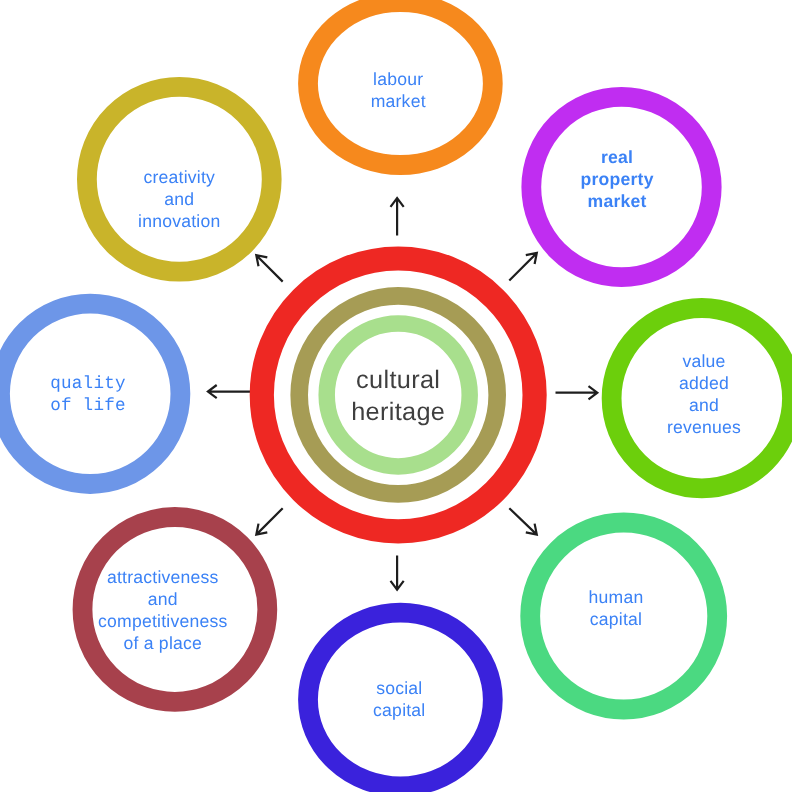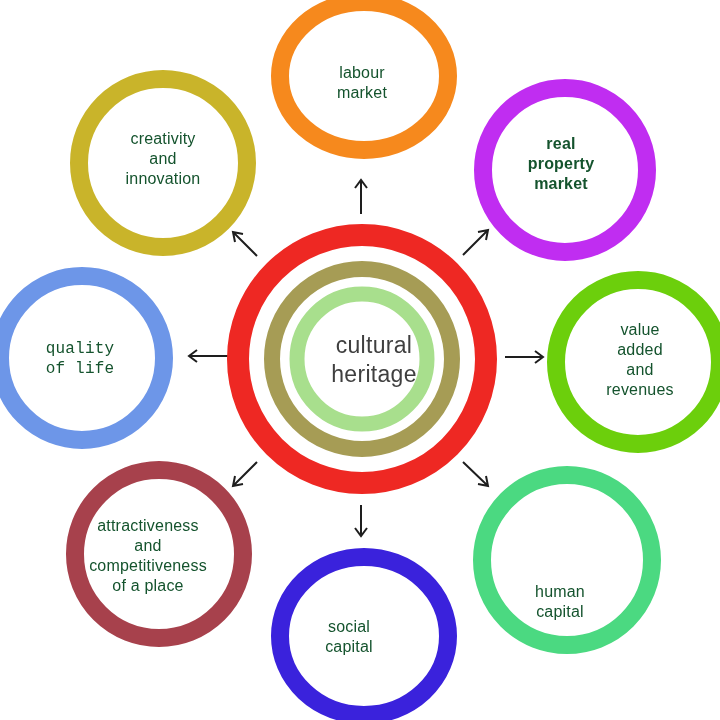--- a/index.html
+++ b/index.html
@@ -23,21 +23,21 @@
     height: 720px;
   }
   .node-label {
     position: absolute;
     transform: translate(-50%, -50%);
     white-space: pre-line;
     text-align: center;
     font-size: 16px;
     line-height: 20px;
     letter-spacing: 0.2px;
-    color: #14532d;
+    color: #3b82f6;
   }
   .hub-label {
     position: absolute;
     transform: translate(-50%, -50%);
     white-space: pre-line;
     text-align: center;
     font-size: 23px;
     line-height: 29px;
     letter-spacing: 0.3px;
     color: #3f3f3f;
@@ -75,45 +75,45 @@
     <ellipse class="ring" cx="364" cy="76" rx="84" ry="74" stroke-width="18" stroke="#f6891d"></ellipse>
     <circle class="ring" cx="565" cy="170" r="82" stroke-width="18" stroke="#c02df1"></circle>
     <circle class="ring" cx="638" cy="362" r="82" stroke-width="18" stroke="#6ccf0c"></circle>
     <circle class="ring" cx="567" cy="560" r="85" stroke-width="18" stroke="#4bd981"></circle>
     <ellipse class="ring" cx="364" cy="636" rx="84" ry="79" stroke-width="18" stroke="#3a22dc"></ellipse>
     <circle class="ring" cx="159" cy="554" r="84" stroke-width="18" stroke="#a7414c"></circle>
     <circle class="ring" cx="82" cy="358" r="82" stroke-width="18" stroke="#6d96e8"></circle>
     <circle class="ring" cx="163" cy="163" r="84" stroke-width="18" stroke="#c9b42a"></circle>
   </svg>
 
-  <div class="hub-label" style="left:362px; top:360px;margin-left:12px;">cultural
+  <div class="hub-label" style="left:362px; top:360px;">cultural
 heritage</div>
 
   <div class="node-label" style="left:362px; top:83px;">labour
 market</div>
 
   <div class="node-label" style="left:561px; top:164px;font-weight:bold;">real
 property
 market</div>
 
   <div class="node-label" style="left:640px; top:360px;">value added
 and
 revenues</div>
 
-  <div class="node-label" style="left:560px; top:554px;margin-top:48px;">human
+  <div class="node-label" style="left:560px; top:554px;">human
 capital</div>
 
-  <div class="node-label" style="left:349px; top:637px;text-align:center;">social
+  <div class="node-label" style="left:363px; top:637px;text-align:center;">social
 capital</div>
 
   <div class="node-label" style="left:148px; top:556px;">attractiveness
 and
 competitiveness
 of a place</div>
 
   <div class="node-label" style="left:80px; top:359px;font-family:Liberation Mono, monospace;">quality
 of life</div>
 
-  <div class="node-label" style="left:163px; top:159px;text-align:center;">creativity
+  <div class="node-label" style="left:163px; top:182px;text-align:center;">creativity
 and
 innovation</div>
 
 </div>
 
 </body></html>

